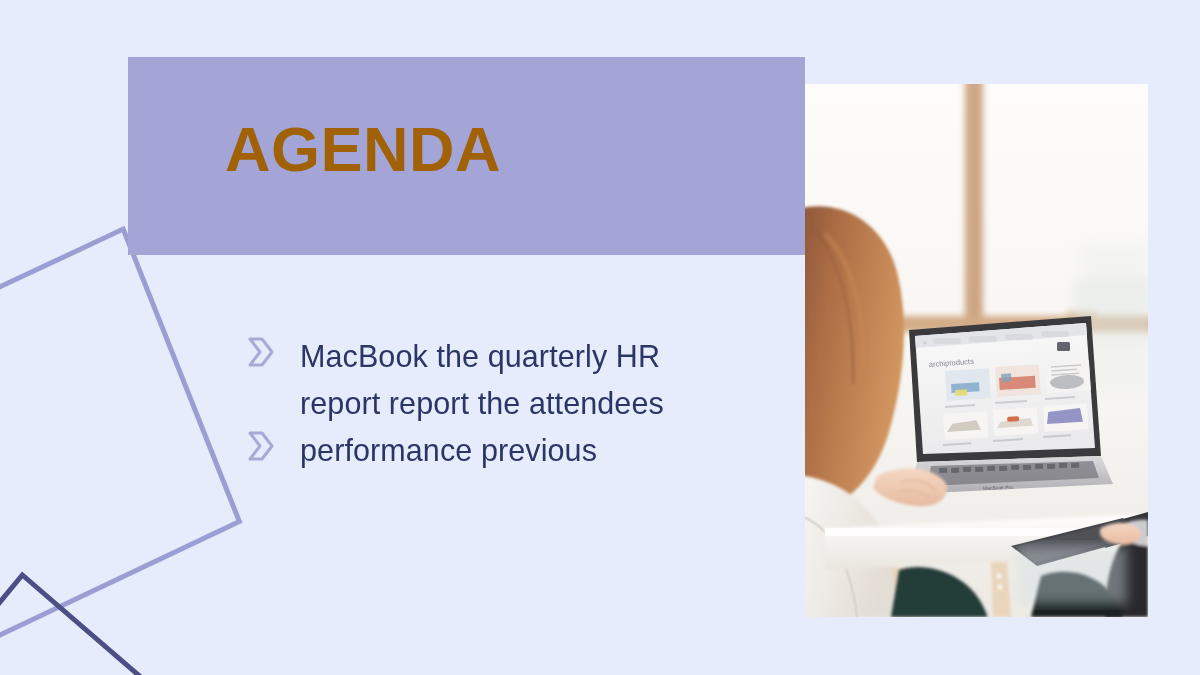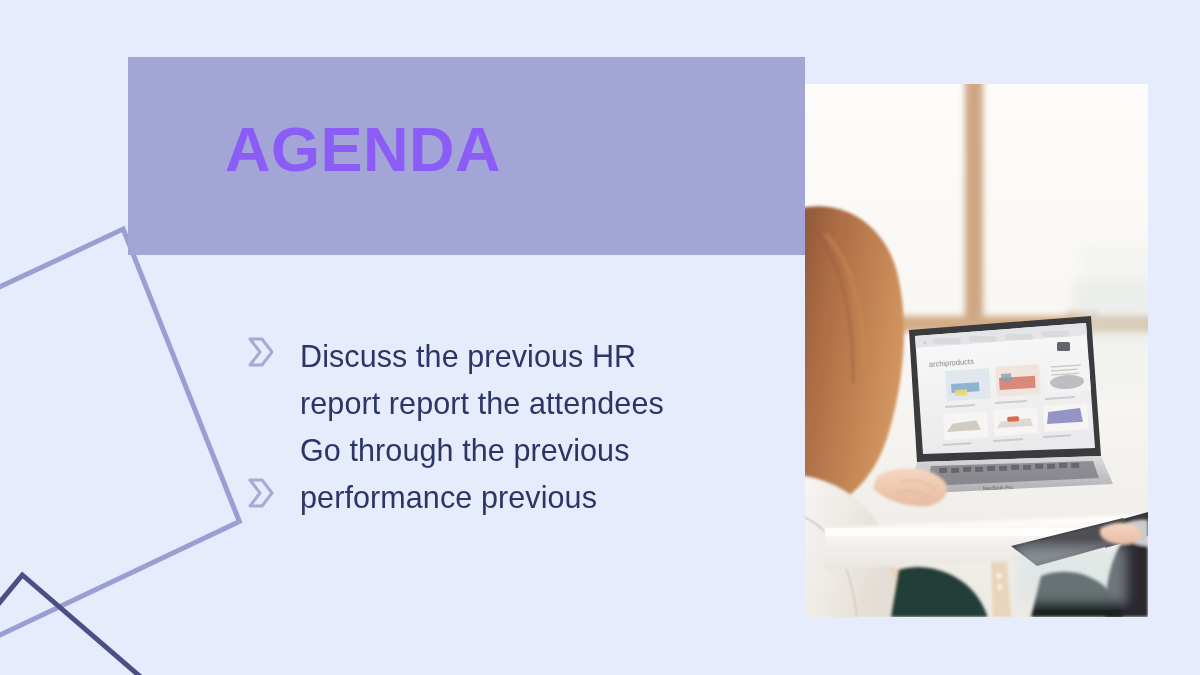--- a/index.html
+++ b/index.html
@@ -37,21 +37,21 @@
     background: #a3a5d6;
   }
   .title-text {
     position: absolute;
     left: 225px;
     top: 118px;
     margin: 0;
     font-size: 63px;
     font-weight: 700;
     letter-spacing: 0.5px;
-    color: #8b5cf6;
+    color: #a16207;
     line-height: 1;
     font-family: "Liberation Sans", sans-serif;
   }
 
   
   .agenda-block {
     position: absolute;
     left: 248px;
     top: 333px;
     width: 500px;
@@ -110,30 +110,27 @@
   <h1 class="title-text">AGENDA</h1>
 
   <div class="agenda-block">
 
     <div class="agenda-row">
       <span class="bullet-marker">
         <svg width="26" height="30" viewBox="0 0 26 30" xmlns="http://www.w3.org/2000/svg">
           <path d="M2 2 L14 2 L24 15 L14 28 L2 28 L12 15 Z" fill="none" stroke="#a7aad4" stroke-width="3" stroke-linejoin="round" stroke-linecap="round"></path>
         </svg>
       </span>
-      <span class="agenda-line">Discuss the previous HR</span>
+      <span class="agenda-line">MacBook the quarterly HR</span>
     </div>
 
     <div class="agenda-row">
       <span class="agenda-line">report report the attendees</span>
     </div>
 
-    <div class="agenda-row">
-      <span class="agenda-line">Go through the previous</span>
-    </div>
 
     <div class="agenda-row">
       <span class="bullet-marker">
         <svg width="26" height="30" viewBox="0 0 26 30" xmlns="http://www.w3.org/2000/svg">
           <path d="M2 2 L14 2 L24 15 L14 28 L2 28 L12 15 Z" fill="none" stroke="#a7aad4" stroke-width="3" stroke-linejoin="round" stroke-linecap="round"></path>
         </svg>
       </span>
       <span class="agenda-line">performance previous</span>
     </div>
 

